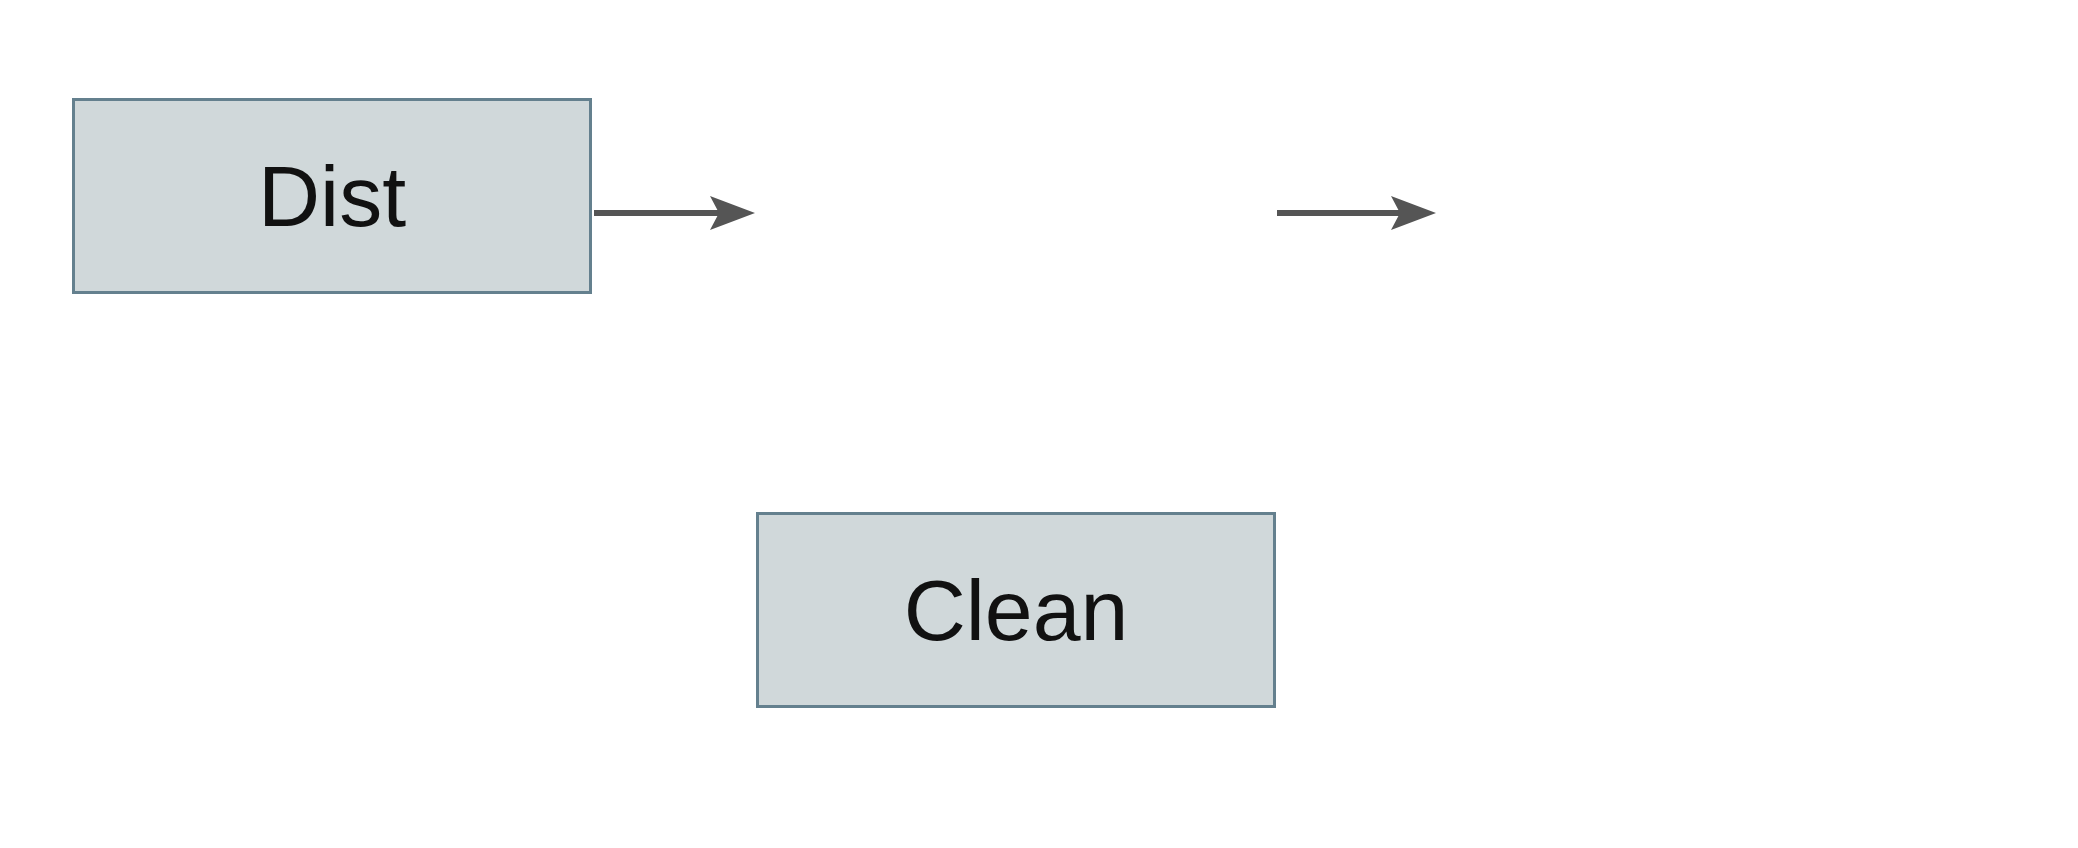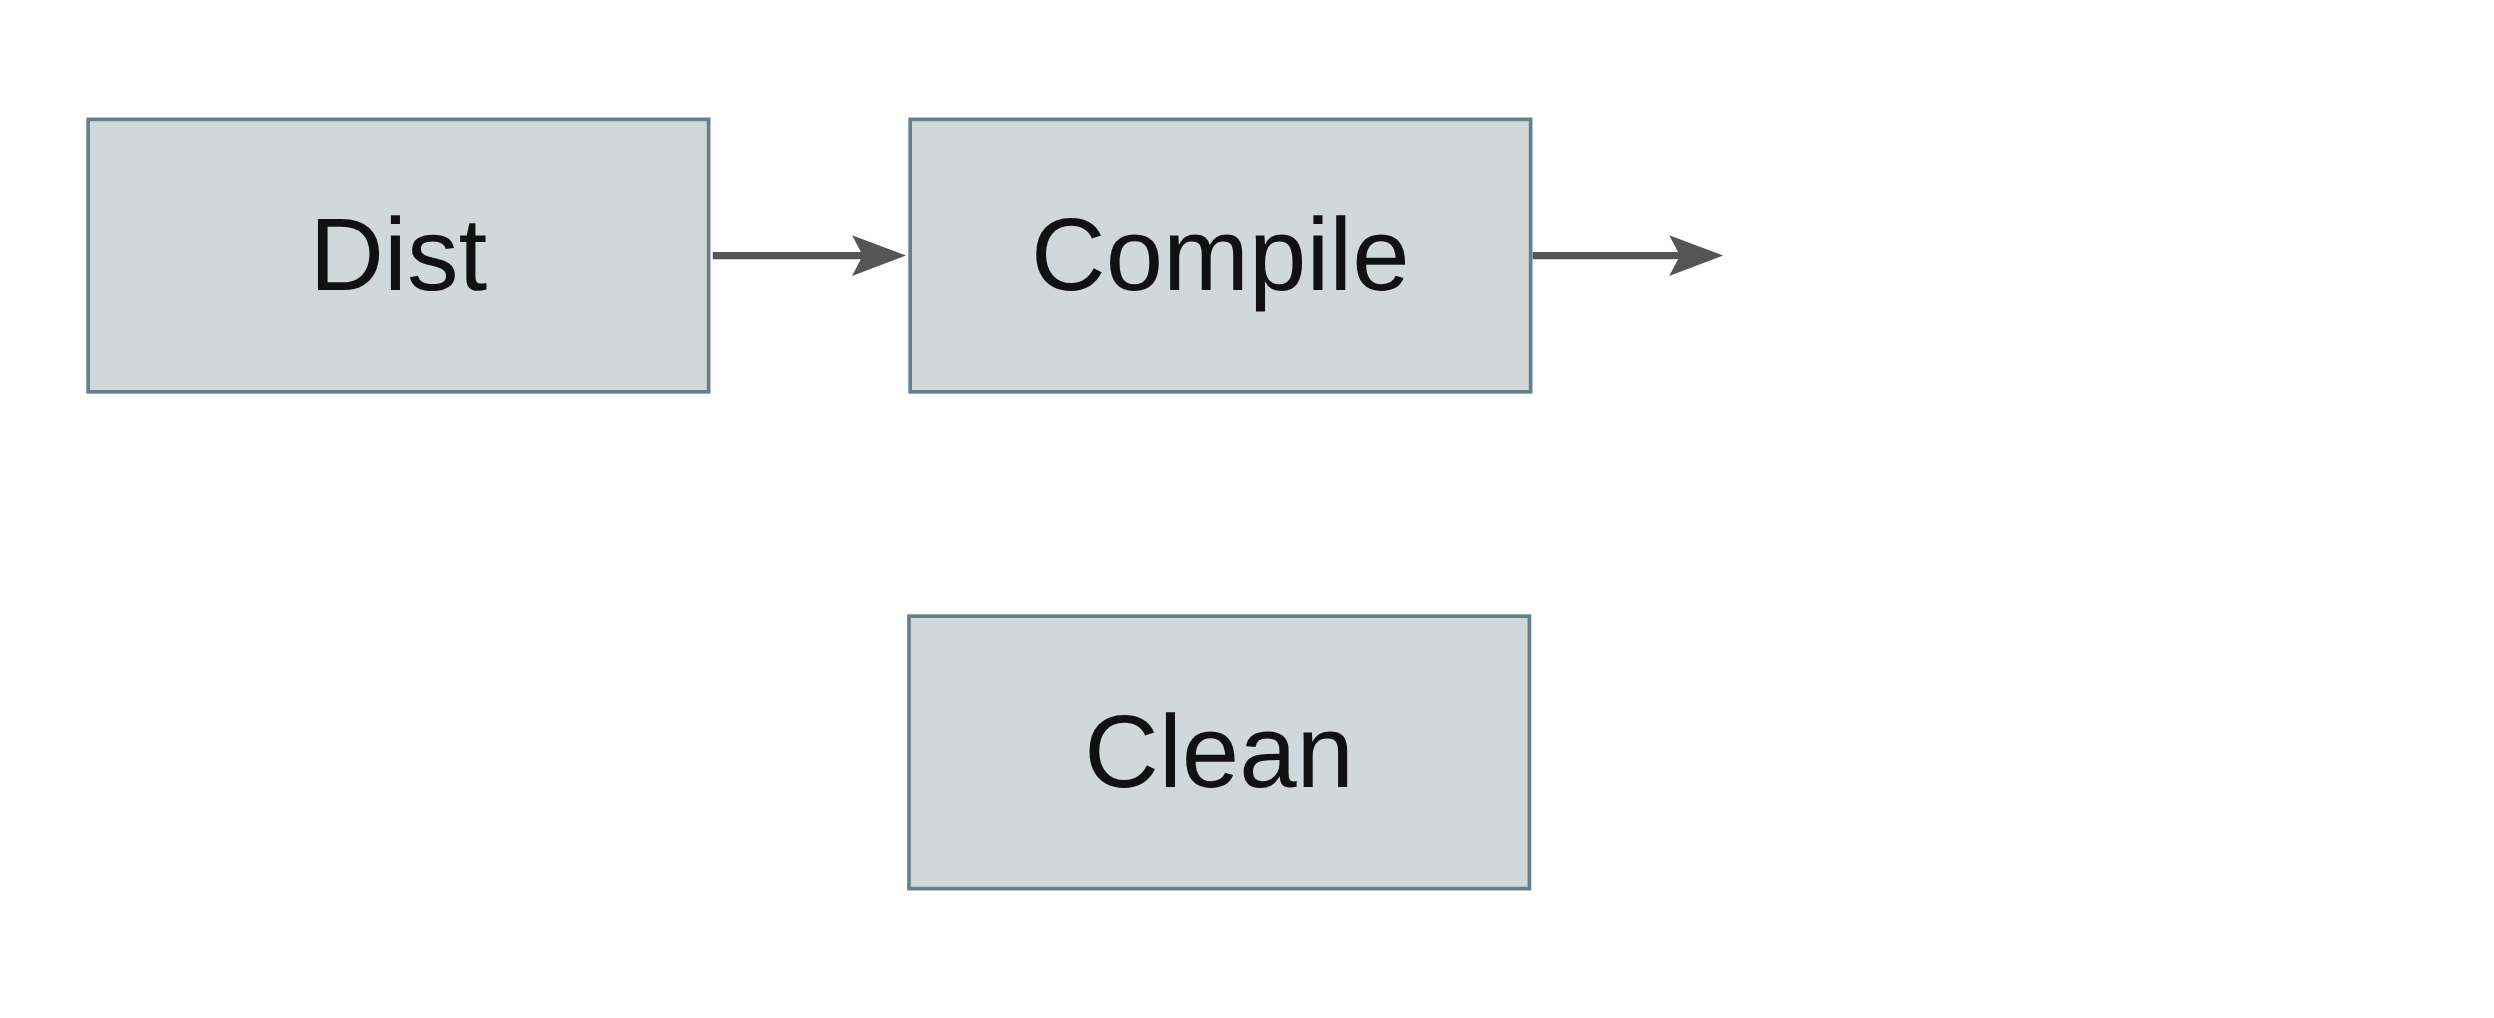--- a/index.html
+++ b/index.html
@@ -30,21 +30,21 @@
     stroke-width:6;
   }
   .edges polygon{
     fill:var(--arrow);
     stroke:none;
   }
   .node{
     position:absolute;
     box-sizing:border-box;
     width:520px;
-    height:230px;
+    height:196px;
     background:var(--node-fill);
     border:3px solid var(--node-border);
     display:flex;
     align-items:center;
     justify-content:center;
   }
   .node span{
     color:var(--text);
     font-size:86px;
     font-weight:400;
@@ -70,22 +70,19 @@
     <g>
       <line x1="1277" y1="213" x2="1402" y2="213"></line>
       <polygon points="1436,213 1391,196 1400,213 1391,230"></polygon>
     </g>
   </svg>
 
   <div class="node node-dist">
     <span>Dist</span>
   </div>
 
-  <div class="node node-compile">
-    <span>Compile</span>
-  </div>
 
 
   <div class="node node-clean">
     <span>Clean</span>
   </div>
 
 </div>
 
 </body></html>

